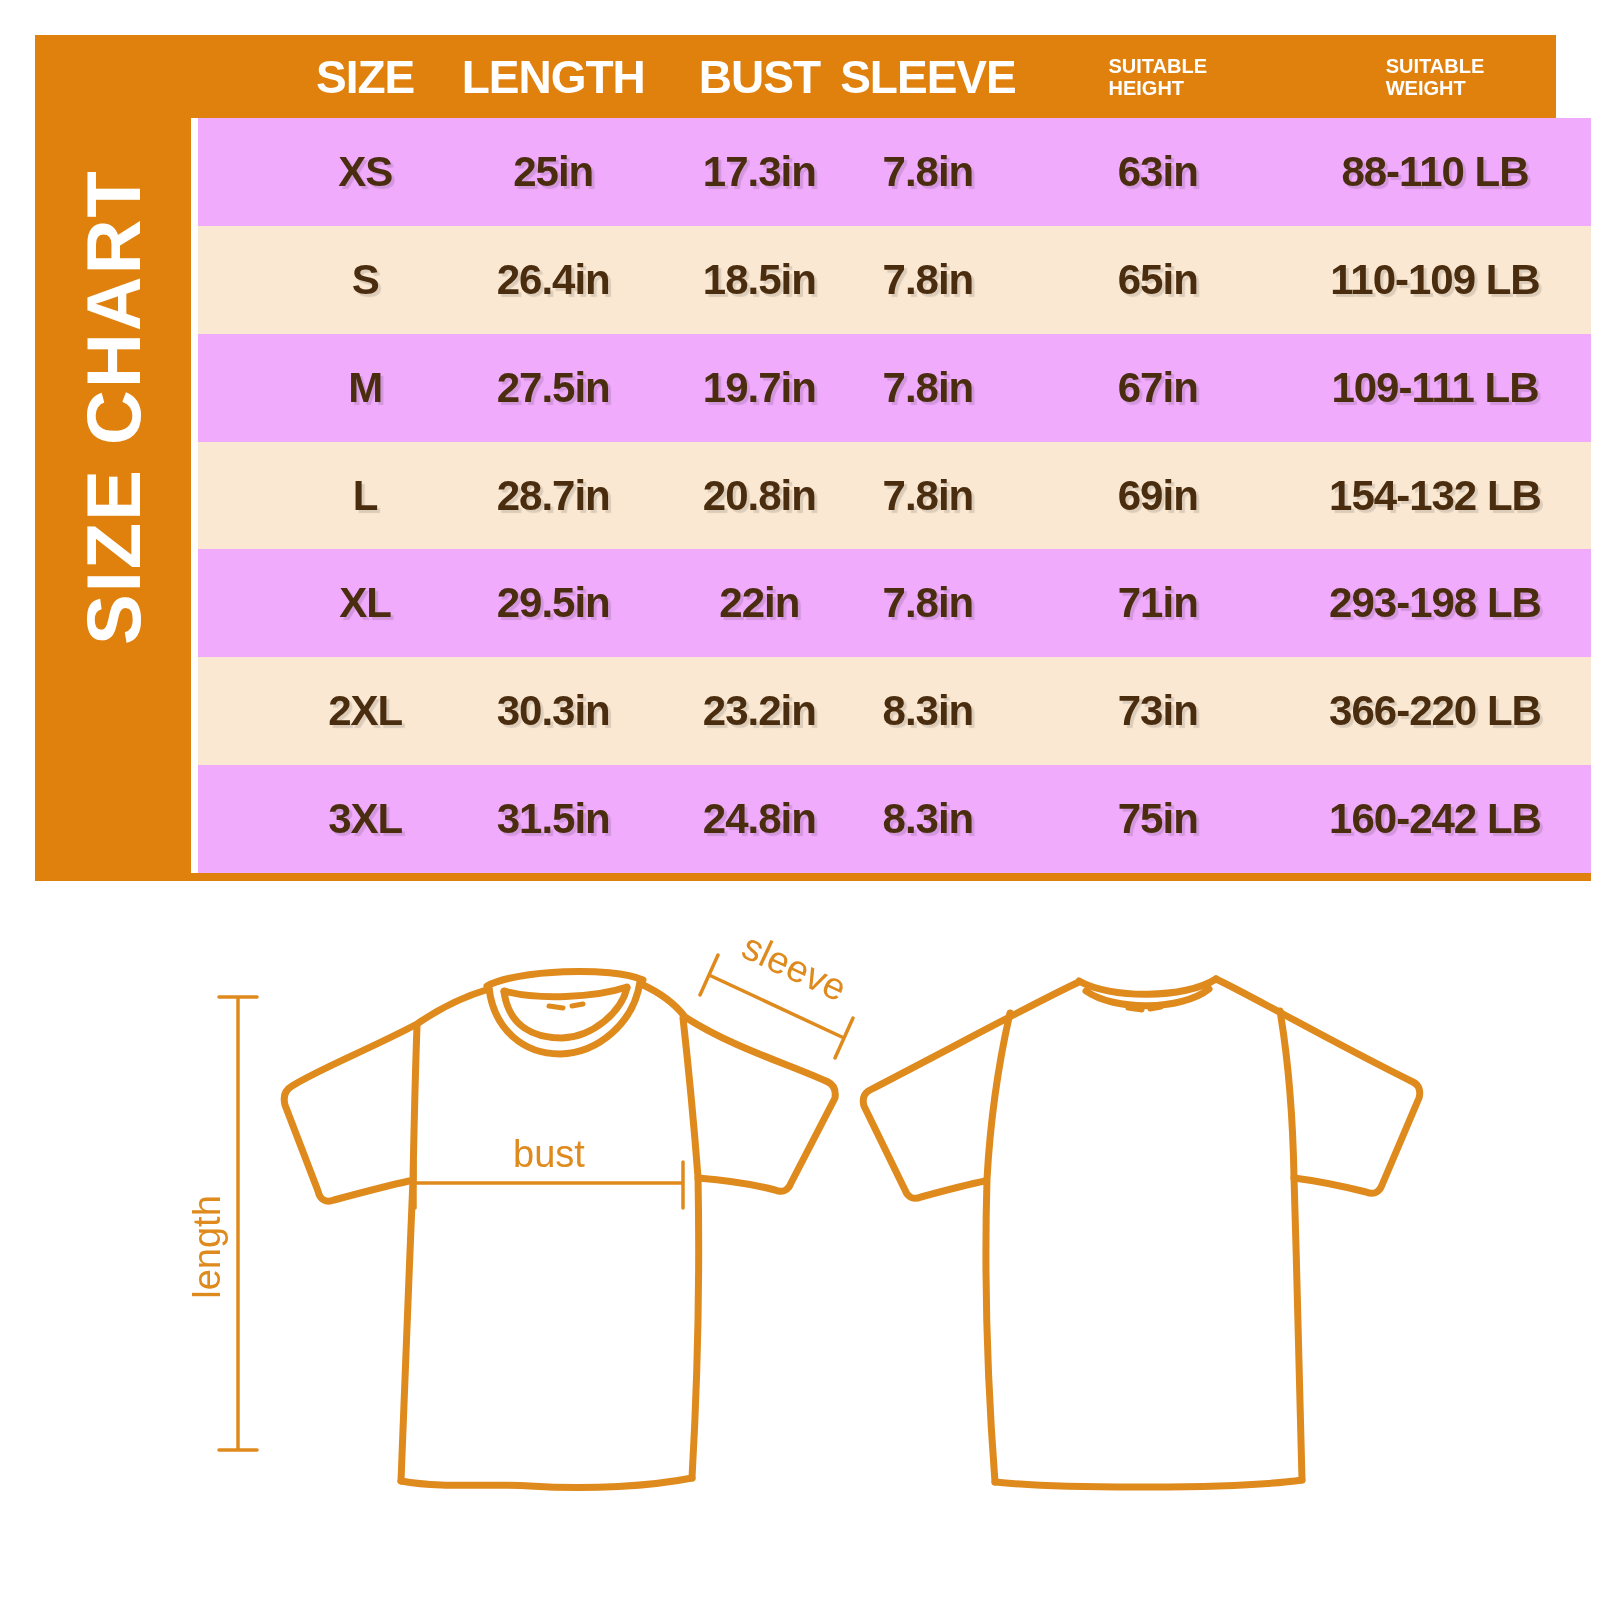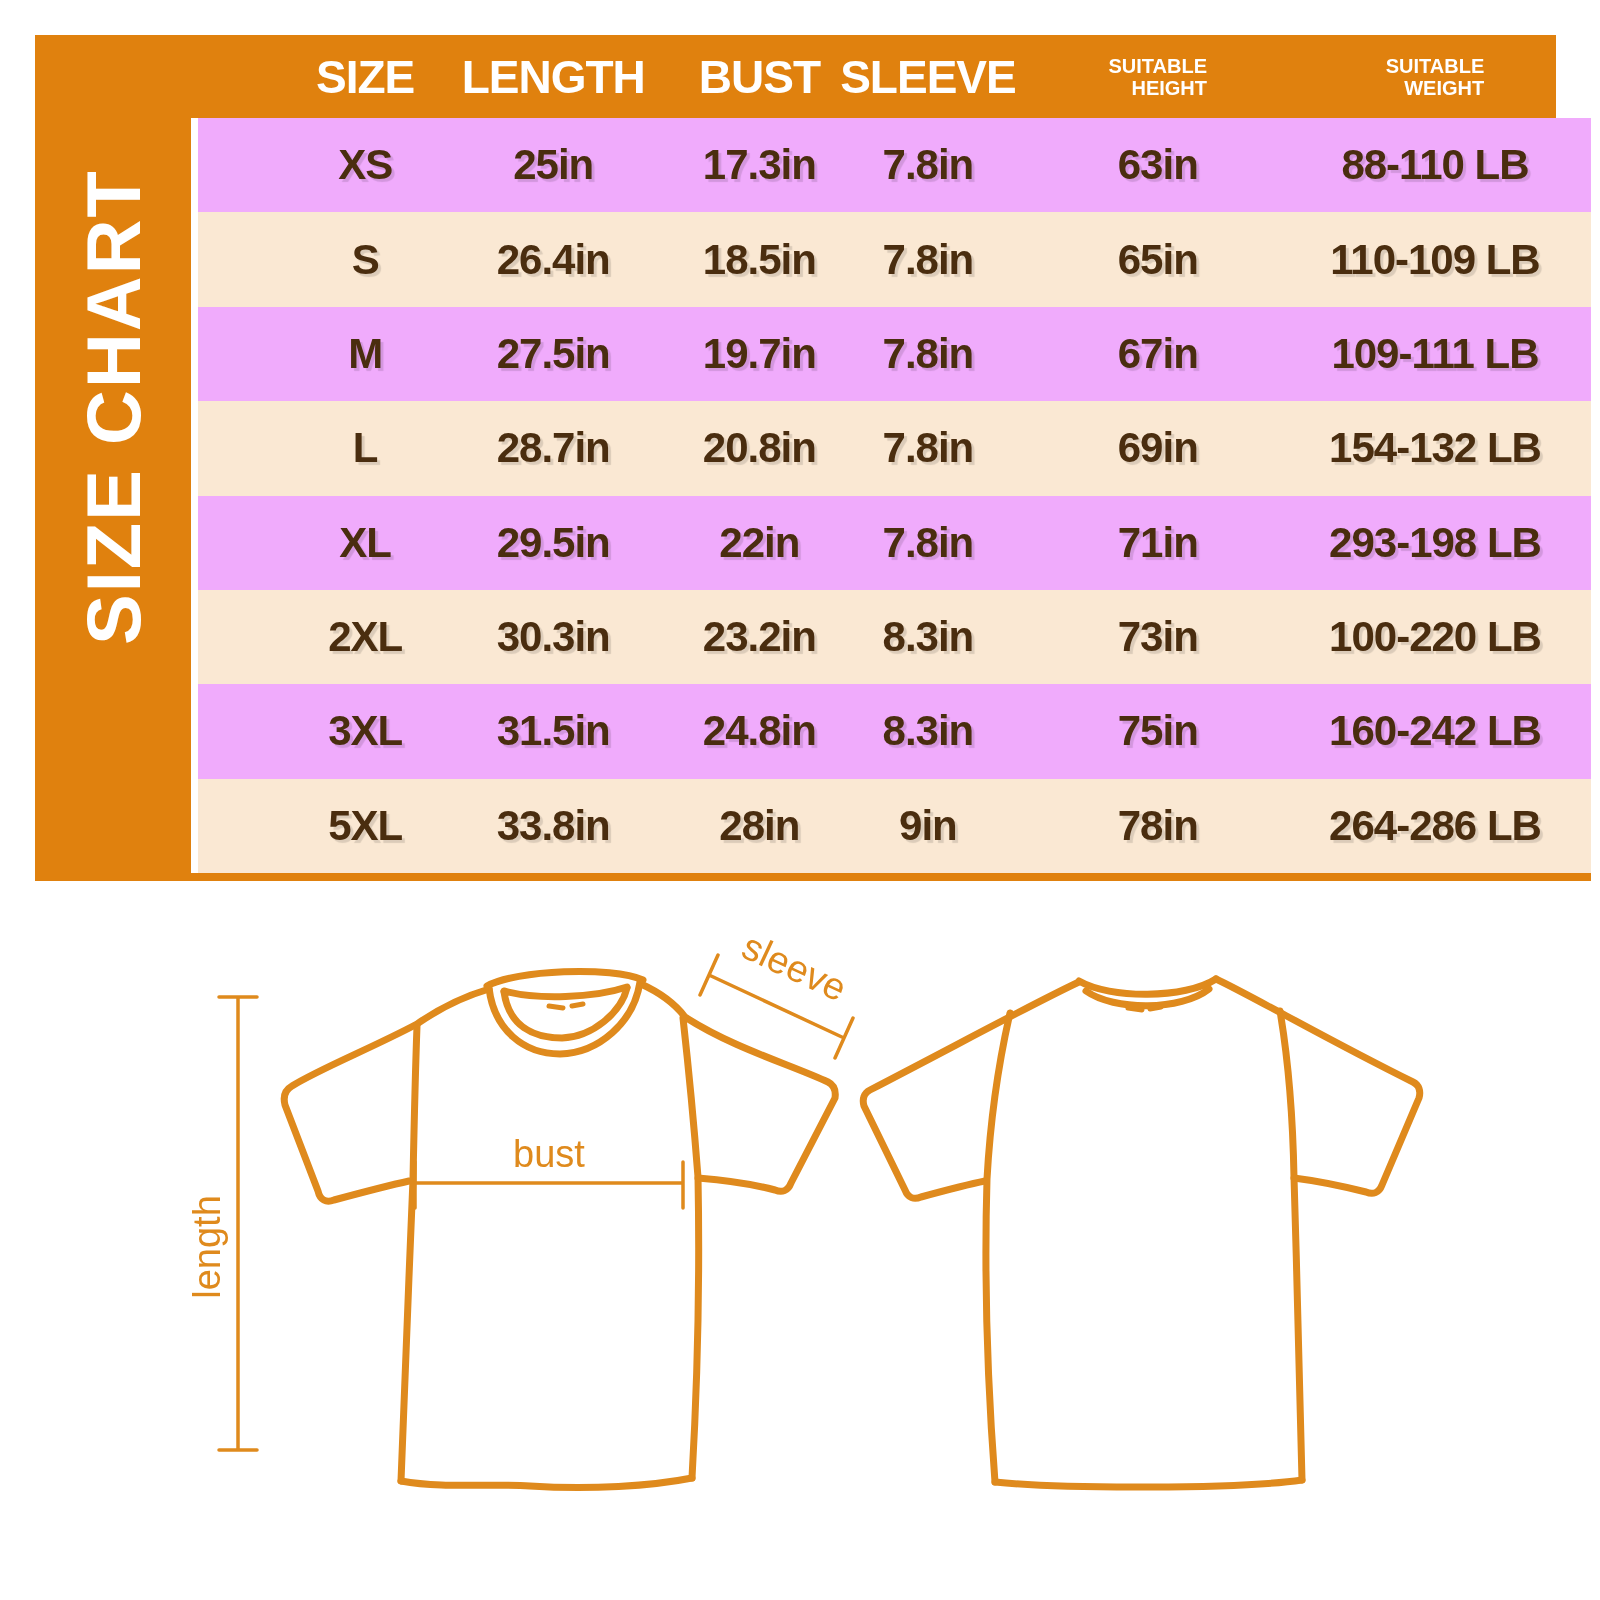--- a/index.html
+++ b/index.html
@@ -9,21 +9,21 @@
   .chart{position:absolute;left:35px;top:35px;width:1556px;height:846px;}
   .band-top{position:absolute;left:0;top:0;width:1521px;height:83px;background:#E0810E;}
   .band-left{position:absolute;left:0;top:0;width:156px;height:846px;background:#E0810E;}
   .band-bottom{position:absolute;left:0;top:838px;width:1556px;height:8px;background:#E0810E;}
   .vtitle{position:absolute;left:50%;top:44%;
           transform:translate(-50%,-50%) rotate(180deg);
           writing-mode:vertical-rl;
           font-weight:bold;font-size:76px;color:#ffffff;letter-spacing:2px;white-space:nowrap;}
   .header-cells{position:absolute;left:163px;top:0;width:1393px;height:83px;}
   .hcell{position:absolute;top:50%;transform:translate(-50%,-50%);
-         color:#ffffff;font-weight:bold;text-align:right;white-space:pre-line;}
+         color:#ffffff;font-weight:bold;text-align:left;white-space:pre-line;}
   .hcell.one{font-size:46px;letter-spacing:-1px;}
   .hcell.two{font-size:20px;line-height:1.1;letter-spacing:0;}
   .rows{position:absolute;left:163px;top:83px;width:1393px;height:755px;
         display:flex;flex-direction:column;}
   .trow{position:relative;flex:1;background:#f0abfc;}
   .trow:nth-child(even){background:#FAE8D3;}
   .tcell{position:absolute;top:50%;transform:translate(-50%,-50%);
          font-weight:bold;font-size:42px;color:#4A2D0F;letter-spacing:-1px;white-space:nowrap;
          text-shadow:3px 3px 1px rgba(0,0,0,0.12);}
   .c1{left:12%;} .c2{left:25.5%;} .c3{left:40.3%;} .c4{left:52.4%;} .c5{left:68.9%;} .c6{left:88.8%;}
@@ -97,37 +97,29 @@
         <div class="tcell c4">7.8in</div>
         <div class="tcell c5">71in</div>
         <div class="tcell c6">293-198 LB</div>
       </div>
       <div class="trow">
         <div class="tcell c1">2XL</div>
         <div class="tcell c2">30.3in</div>
         <div class="tcell c3">23.2in</div>
         <div class="tcell c4">8.3in</div>
         <div class="tcell c5">73in</div>
-        <div class="tcell c6">100-220 LB</div>
+        <div class="tcell c6">366-220 LB</div>
       </div>
       <div class="trow">
         <div class="tcell c1">3XL</div>
         <div class="tcell c2">31.5in</div>
         <div class="tcell c3">24.8in</div>
         <div class="tcell c4">8.3in</div>
         <div class="tcell c5">75in</div>
         <div class="tcell c6">160-242 LB</div>
-      </div>
-      <div class="trow">
-        <div class="tcell c1">5XL</div>
-        <div class="tcell c2">33.8in</div>
-        <div class="tcell c3">28in</div>
-        <div class="tcell c4">9in</div>
-        <div class="tcell c5">78in</div>
-        <div class="tcell c6">264-286 LB</div>
       </div>
     </div>
   </div>
 
   <svg class="diagram" viewBox="0 900 1600 700">
 
     <g class="shirt">
       <path d="M489,989 C462,997 437,1010 417,1024 C374,1047 319,1069 292,1086 C285,1090 283,1097 285,1105 L318,1191 C320,1200 326,1203 334,1200 C360,1193 386,1186 409,1181"></path>
       <path d="M417,1026 C415,1080 414,1130 413,1179 C409,1280 404,1390 401,1481"></path>
       <path d="M401,1481 C445,1489 490,1483 530,1486 C590,1490 652,1486 692,1478"></path>

